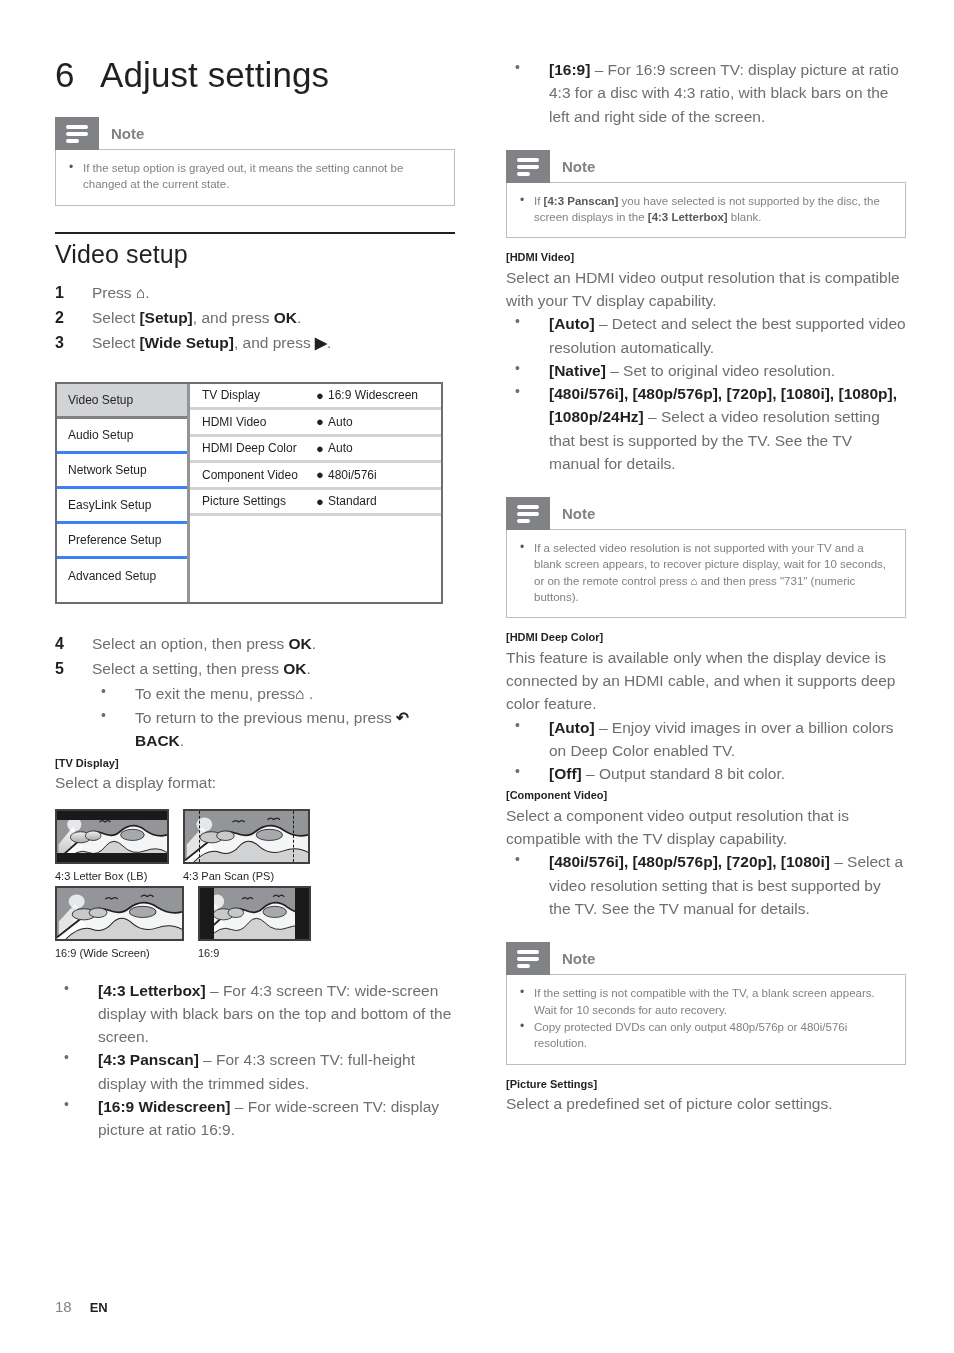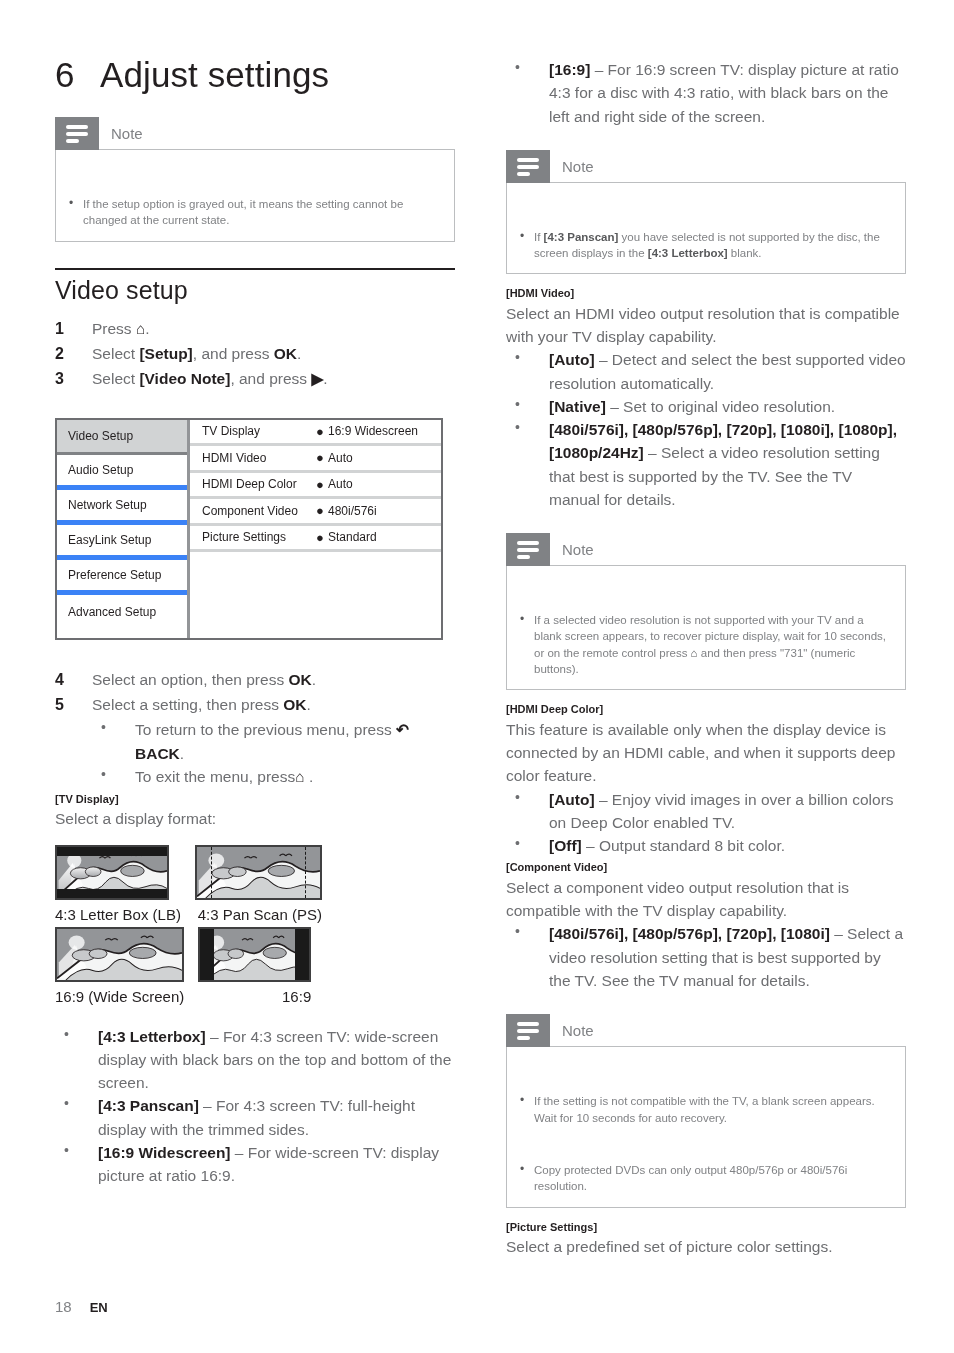--- a/index.html
+++ b/index.html
@@ -68,42 +68,41 @@
     border-radius: 2px;
   }
   .note-icon i:nth-child(1) { top: 8px;  width: 22px; }
   .note-icon i:nth-child(2) { top: 15px; width: 22px; }
   .note-icon i:nth-child(3) { top: 22px; width: 13px; }
   .note-title {
     font-size: 15px;
     color: #808285;
     padding-left: 12px;
     align-self: center;
-    font-weight: 400;
+    font-weight: 700;
   }
   .note-body {
     border: 1px solid #bcbec0;
     border-top: 1px solid #bcbec0;
     padding: 10px 14px 11px 10px;
     margin-top: -1px;
     background: #fff;
   }
   .note-body ul {
     margin: 0;
     padding: 0;
     list-style: none;
   }
   .note-body li {
     font-size: 11.5px;
     line-height: 1.42;
     color: #808285;
     position: relative;
     padding-left: 17px;
     margin-bottom: 1px;
-    margin-top: 36px;
   }
   .note-body li:before {
     content: "\2022";
     position: absolute;
     left: 3px;
     top: -1px;
     color: #58595b;
     font-size: 12px;
   }
   .note-body b { color: #58595b; font-weight: bold; }
@@ -182,21 +181,21 @@
     border-right: 3px solid #939598;
     box-sizing: border-box;
   }
   .setup-left .mi {
     height: 35px;
     display: flex;
     align-items: center;
     padding-left: 11px;
     font-size: 12px;
     color: #231f20;
-    border-bottom: 5px solid #3b82f6;
+    border-bottom: 3px solid #3b82f6;
     box-sizing: border-box;
     font-family: "Liberation Sans", sans-serif;
   }
   .setup-left .mi.selected {
     background: #d1d3d4;
     border-bottom: 3px solid #808285;
   }
   .setup-left .mi:last-child { border-bottom: none; }
   .setup-right {
     flex: 1;
@@ -226,23 +225,23 @@
 
   
   .tvfigs { margin-top: 14px; }
   .tvrow {
     display: flex;
     gap: 14px;
     margin-bottom: 4px;
   }
   .tvcell { }
   .tvcap {
-    font-size: 15px;
-    color: #231f20;
-    text-align: right;
+    font-size: 11px;
+    color: #231f20;
+    text-align: left;
     margin-top: 6px;
     font-family: "Liberation Sans", sans-serif;
   }
   .tvpic {
     position: relative;
     border: 2px solid #404041;
     box-sizing: border-box;
     background: #939598;
     overflow: hidden;
   }
@@ -371,21 +370,21 @@
       <div class="step">
         <span class="step-num">1</span>
         <span class="step-text"><span>Press </span><span class="ico-home">⌂</span><span>.</span></span>
       </div>
       <div class="step">
         <span class="step-num">2</span>
         <span class="step-text"><span>Select </span><b>[Setup]</b><span>, and press </span><b>OK</b><span>.</span></span>
       </div>
       <div class="step">
         <span class="step-num">3</span>
-        <span class="step-text"><span>Select </span><b>[Video Note]</b><span>, and press </span><span class="ico-right">▶</span><span>.</span></span>
+        <span class="step-text"><span>Select </span><b>[Wide Setup]</b><span>, and press </span><span class="ico-right">▶</span><span>.</span></span>
       </div>
     </div>
 
     <div class="setup-menu">
       <div class="setup-left">
         <div class="mi selected">
             <span>Video Setup</span>
           </div>
         <div class="mi">
             <span>Audio Setup</span>
@@ -438,22 +437,22 @@
       <div class="step">
         <span class="step-num">4</span>
         <span class="step-text"><span>Select an option, then press </span><b>OK</b><span>.</span></span>
       </div>
       <div class="step">
         <span class="step-num">5</span>
         <span class="step-text"><span>Select a setting, then press </span><b>OK</b><span>.</span></span>
       </div>
       <div class="sub-bullets">
         <ul>
+          <li><span>To exit the menu, press</span><span class="ico-home">⌂</span><span> .</span></li>
           <li><span>To return to the previous menu, press </span><span class="ico-back">↶</span> <b>BACK</b><span>.</span></li>
-          <li><span>To exit the menu, press</span><span class="ico-home">⌂</span><span> .</span></li>
         </ul>
       </div>
     </div>
 
     <div class="h3">[TV Display]</div>
     <div class="para">Select a display format:</div>
 
     <div class="tvfigs">
       <div class="tvrow">
         <div class="tvcell">

